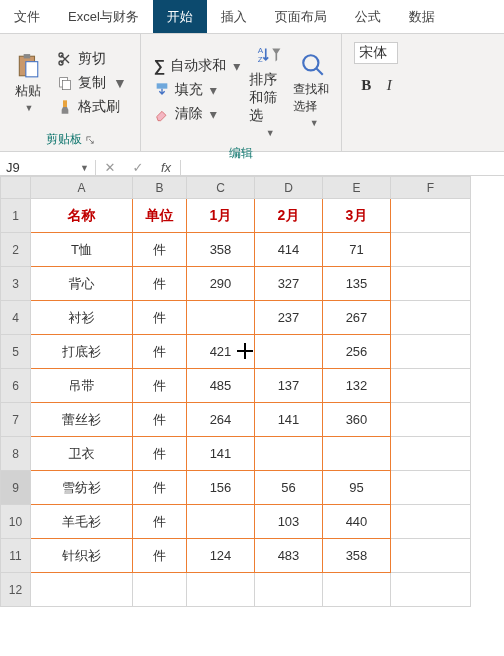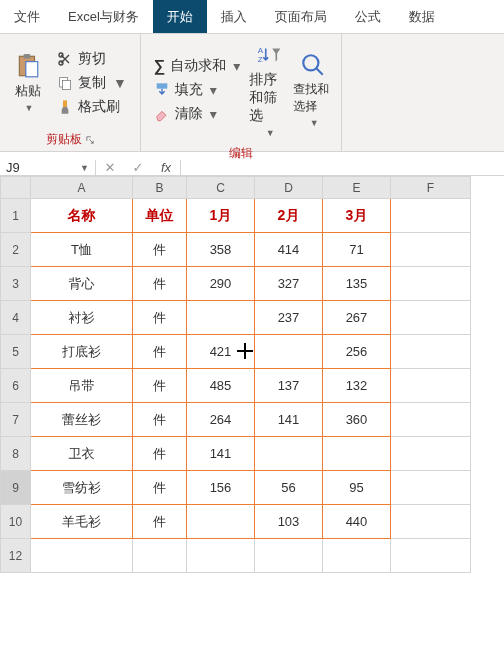--- a/index.html
+++ b/index.html
@@ -3,21 +3,21 @@
 <meta charset="utf-8">
 <style>
 *{box-sizing:border-box;margin:0;padding:0;font-family:"Microsoft YaHei","SimSun",sans-serif}
 body{background:#fff;width:504px;height:656px;overflow:hidden;font-size:13px;color:#333}
 .tabs{background:#fff;display:flex;height:34px;align-items:stretch;border-bottom:1px solid #d4d4d4}
 .tab{padding:4px 14px;display:flex;align-items:center;color:#444;cursor:pointer}
 .tab.active{background:#0c4a6e;color:#fff}
 .ribbon{background:#f3f2f1;display:flex;height:118px;border-bottom:1px solid #d4d4d4}
 .group{display:flex;flex-direction:column;border-right:1px solid #d4d4d4;padding:4px 6px 0}
 .group-body{flex:1;display:flex}
-.group-label{text-align:center;font-size:12px;color:#b91c1c;padding:3px 0;display:flex;justify-content:center;align-items:center;gap:4px}
+.group-label{text-align:center;font-size:12px;color:#0f766e;padding:3px 0;display:flex;justify-content:center;align-items:center;gap:4px}
 .big-btn{display:flex;flex-direction:column;align-items:center;justify-content:center;width:44px;gap:3px;padding:4px 2px}
 .big-btn svg{width:26px;height:26px}
 .stack{display:flex;flex-direction:column;gap:2px;padding:2px 4px;justify-content:center}
 .stack-item{display:flex;align-items:center;gap:5px;height:22px;padding:0 3px}
 .stack-item span{font-size:14px}
 .drop{font-size:9px;color:#666;margin-left:2px}
 .dl{width:8px;height:8px}
 .namebox-row{display:flex;height:24px;border-bottom:1px solid #d4d4d4;align-items:flex-end;background:#fff}
 .namebox{width:96px;border-right:1px solid #d4d4d4;padding:0 6px;display:flex;align-items:center;justify-content:space-between}
 .fx-btns{display:flex;align-items:center;border-right:1px solid #d4d4d4}
@@ -138,20 +138,32 @@
           </svg>
         <span style="font-size:12px">查找和选择</span>
         <span class="drop">▼</span>
       </div>
     </div>
     <div class="group-label">
         <span>编辑</span>
       </div>
   </div>
 
+  <div class="group font-group">
+    <div class="stack">
+      <div class="stack-item" style="border:1px solid #ccc;background:#fff;width:44px;padding:0 4px;overflow:hidden">
+          <span>宋体</span>
+        </div>
+      <div style="height:6px"></div>
+      <div class="stack-item">
+        <span style="font-weight:bold;font-family:serif;font-size:15px;width:18px;text-align:center">B</span>
+        <span style="font-style:italic;font-family:serif;font-size:15px;width:18px;text-align:center">I</span>
+      </div>
+    </div>
+  </div>
 </div>
 
 <div class="namebox-row">
   <div class="namebox">
     <span>J9</span>
     <span class="drop">▼</span>
   </div>
   <div class="fx-btns">
     <div class="fx-btn">
         <span>✕</span>
@@ -273,20 +285,29 @@
         <tr>
           <th class="rh">10</th>
           <td class="bx">羊毛衫</td>
           <td class="bx">件</td>
           <td class="bx"></td>
           <td class="bx">103</td>
           <td class="bx">440</td>
           <td></td>
         </tr>
         <tr>
+          <th class="rh">11</th>
+          <td class="bx">针织衫</td>
+          <td class="bx">件</td>
+          <td class="bx">124</td>
+          <td class="bx">483</td>
+          <td class="bx">358</td>
+          <td></td>
+        </tr>
+        <tr>
           <th class="rh">12</th>
           <td></td>
           <td></td>
           <td></td>
           <td></td>
           <td></td>
           <td></td>
         </tr>
       </tbody>
 </table>

